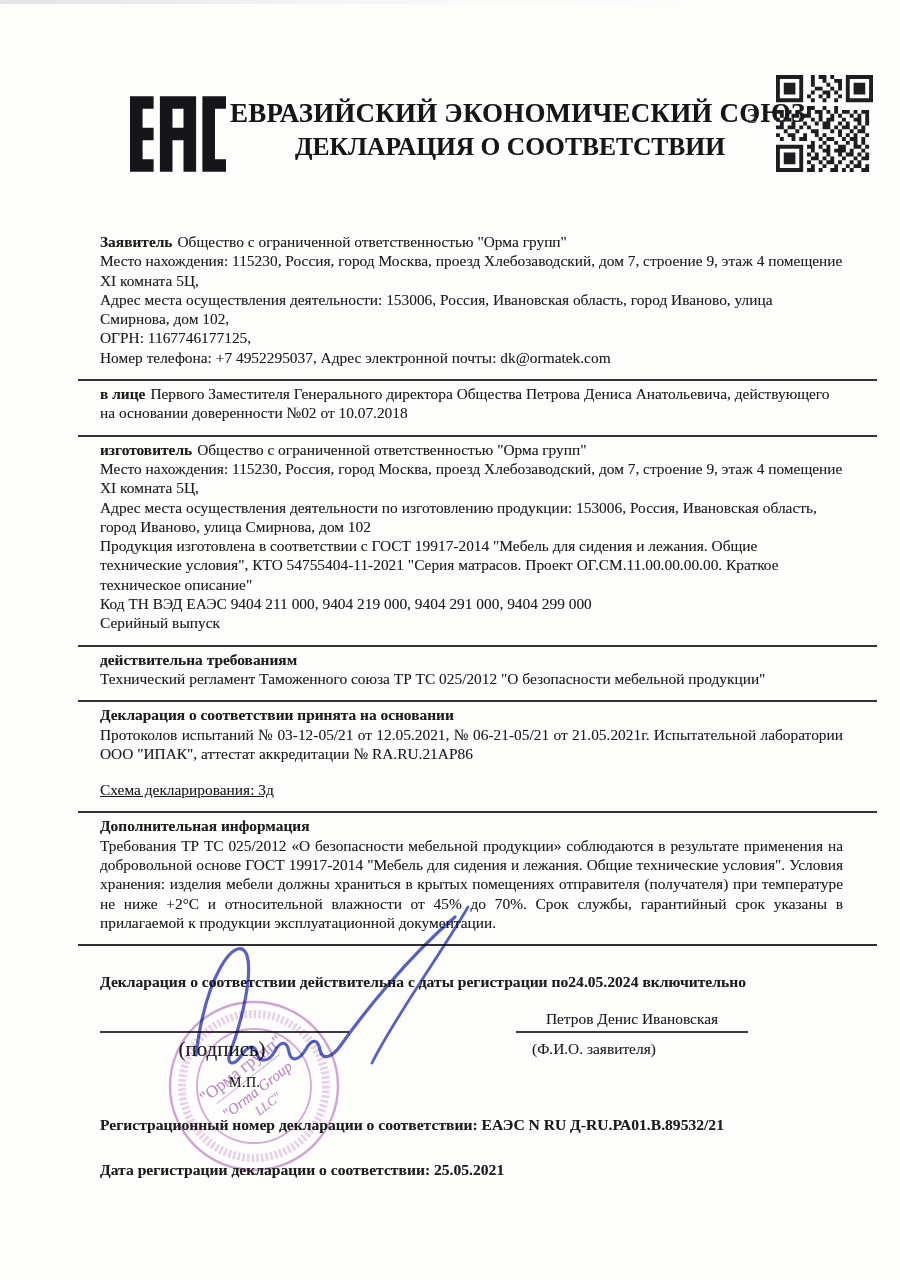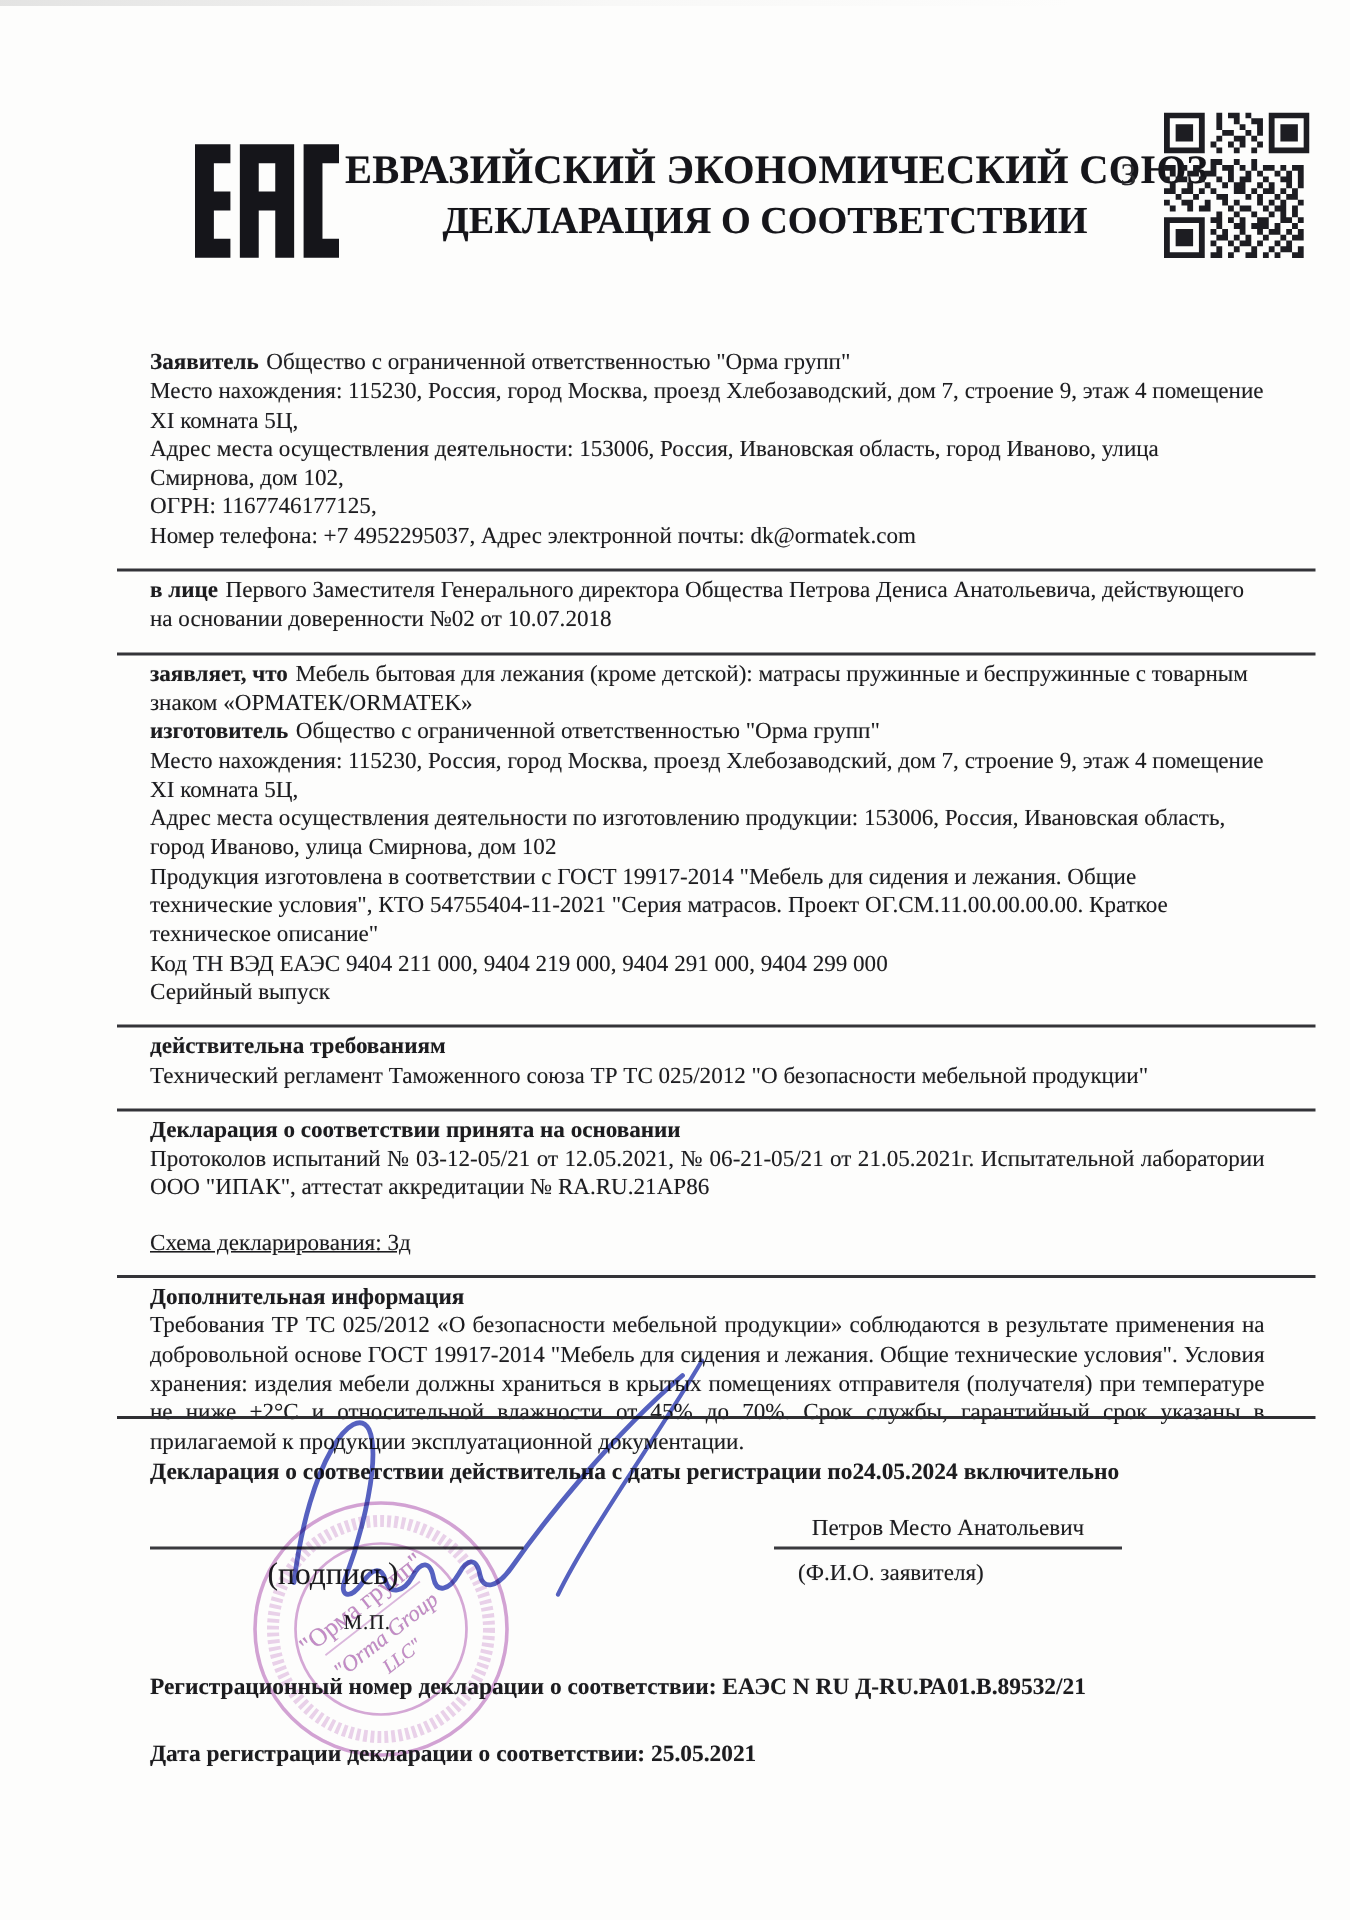--- a/index.html
+++ b/index.html
@@ -97,21 +97,20 @@
       <p class="para">Адрес места осуществления деятельности: 153006, Россия, Ивановская область, город Иваново, улица Смирнова, дом 102,</p>
       <p class="para">ОГРН: 1167746177125,</p>
       <p class="para">Номер телефона: +7 4952295037, Адрес электронной почты: dk@ormatek.com</p>
     </section>
 
     <section class="sec">
       <p class="para"><b class="lead">в лице</b><span>Первого Заместителя Генерального директора Общества Петрова Дениса Анатольевича, действующего на основании доверенности №02 от 10.07.2018</span></p>
     </section>
 
     <section class="sec">
-      <p class="para"><b class="lead">заявляет, что</b><span>Мебель бытовая для лежания (кроме детской): матрасы пружинные и беспружинные с товарным знаком «ОРМАТЕК/ORMATEK»</span></p>
       <p class="para"><b class="lead">изготовитель</b><span>Общество с ограниченной ответственностью "Орма групп"</span></p>
       <p class="para">Место нахождения: 115230, Россия, город Москва, проезд Хлебозаводский, дом 7, строение 9, этаж 4 помещение XI комната 5Ц,</p>
       <p class="para">Адрес места осуществления деятельности по изготовлению продукции: 153006, Россия, Ивановская область, город Иваново, улица Смирнова, дом 102</p>
       <p class="para">Продукция изготовлена в соответствии с ГОСТ 19917-2014 "Мебель для сидения и лежания. Общие технические условия", КТО 54755404-11-2021 "Серия матрасов. Проект ОГ.СМ.11.00.00.00.00. Краткое техническое описание"</p>
       <p class="para">Код ТН ВЭД ЕАЭС 9404 211 000, 9404 219 000, 9404 291 000, 9404 299 000</p>
       <p class="para">Серийный выпуск</p>
     </section>
 
     <section class="sec">
       <p class="para"><b>действительна требованиям</b></p>
@@ -130,21 +129,21 @@
     </section>
   </div>
 
   <div class="final-divider"></div>
 
   <p class="validity"><b>Декларация о соответствии действительна с даты регистрации по</b><b class="vdate">24.05.2024</b><b class="vsuffix">включительно</b></p>
 
   <div class="sigline-left"></div>
   <div class="cap-sign">(подпись)</div>
 
-  <div class="name-block">Петров Место Анатольевич</div>
+  <div class="name-block">Петров Денис Ивановская</div>
   <div class="cap-name">(Ф.И.О. заявителя)</div>
 
   <div class="mp">М.П.</div>
 
   <svg class="stamp" viewBox="0 0 200 200" aria-hidden="true">
     <g fill="none" stroke="#bc72c0">
       <circle cx="100" cy="100" r="84" stroke-width="2.4" opacity="0.72"></circle>
       <circle cx="100" cy="100" r="72" stroke-width="8" stroke-dasharray="2.6 2.1" opacity="0.35"></circle>
       <circle cx="100" cy="100" r="57" stroke-width="1.8" opacity="0.68"></circle>
     </g>

